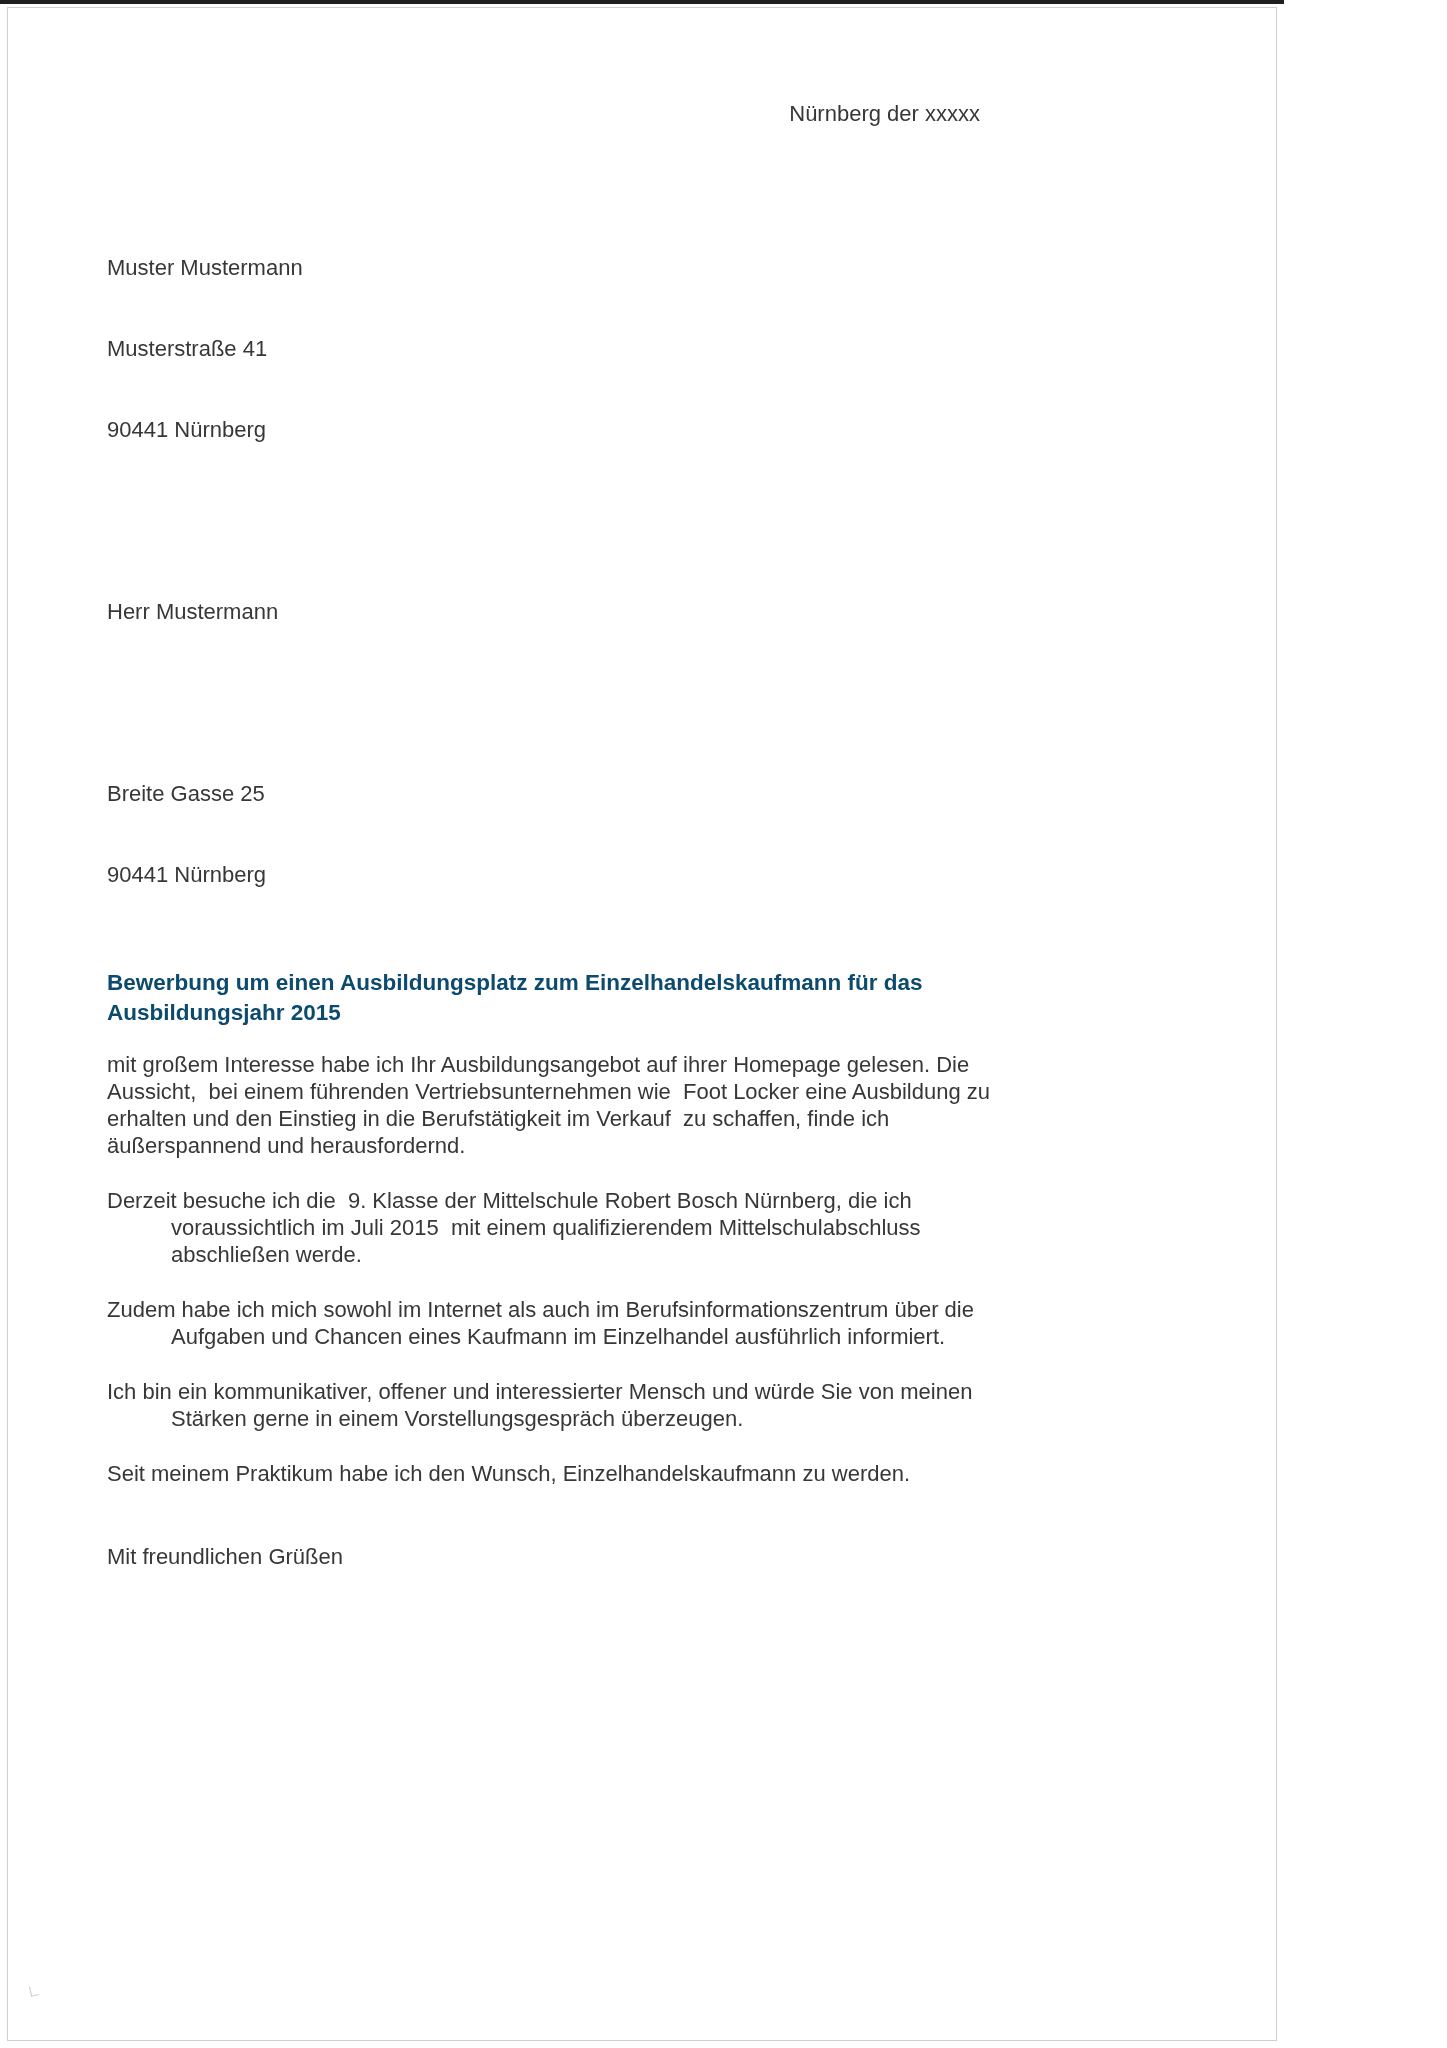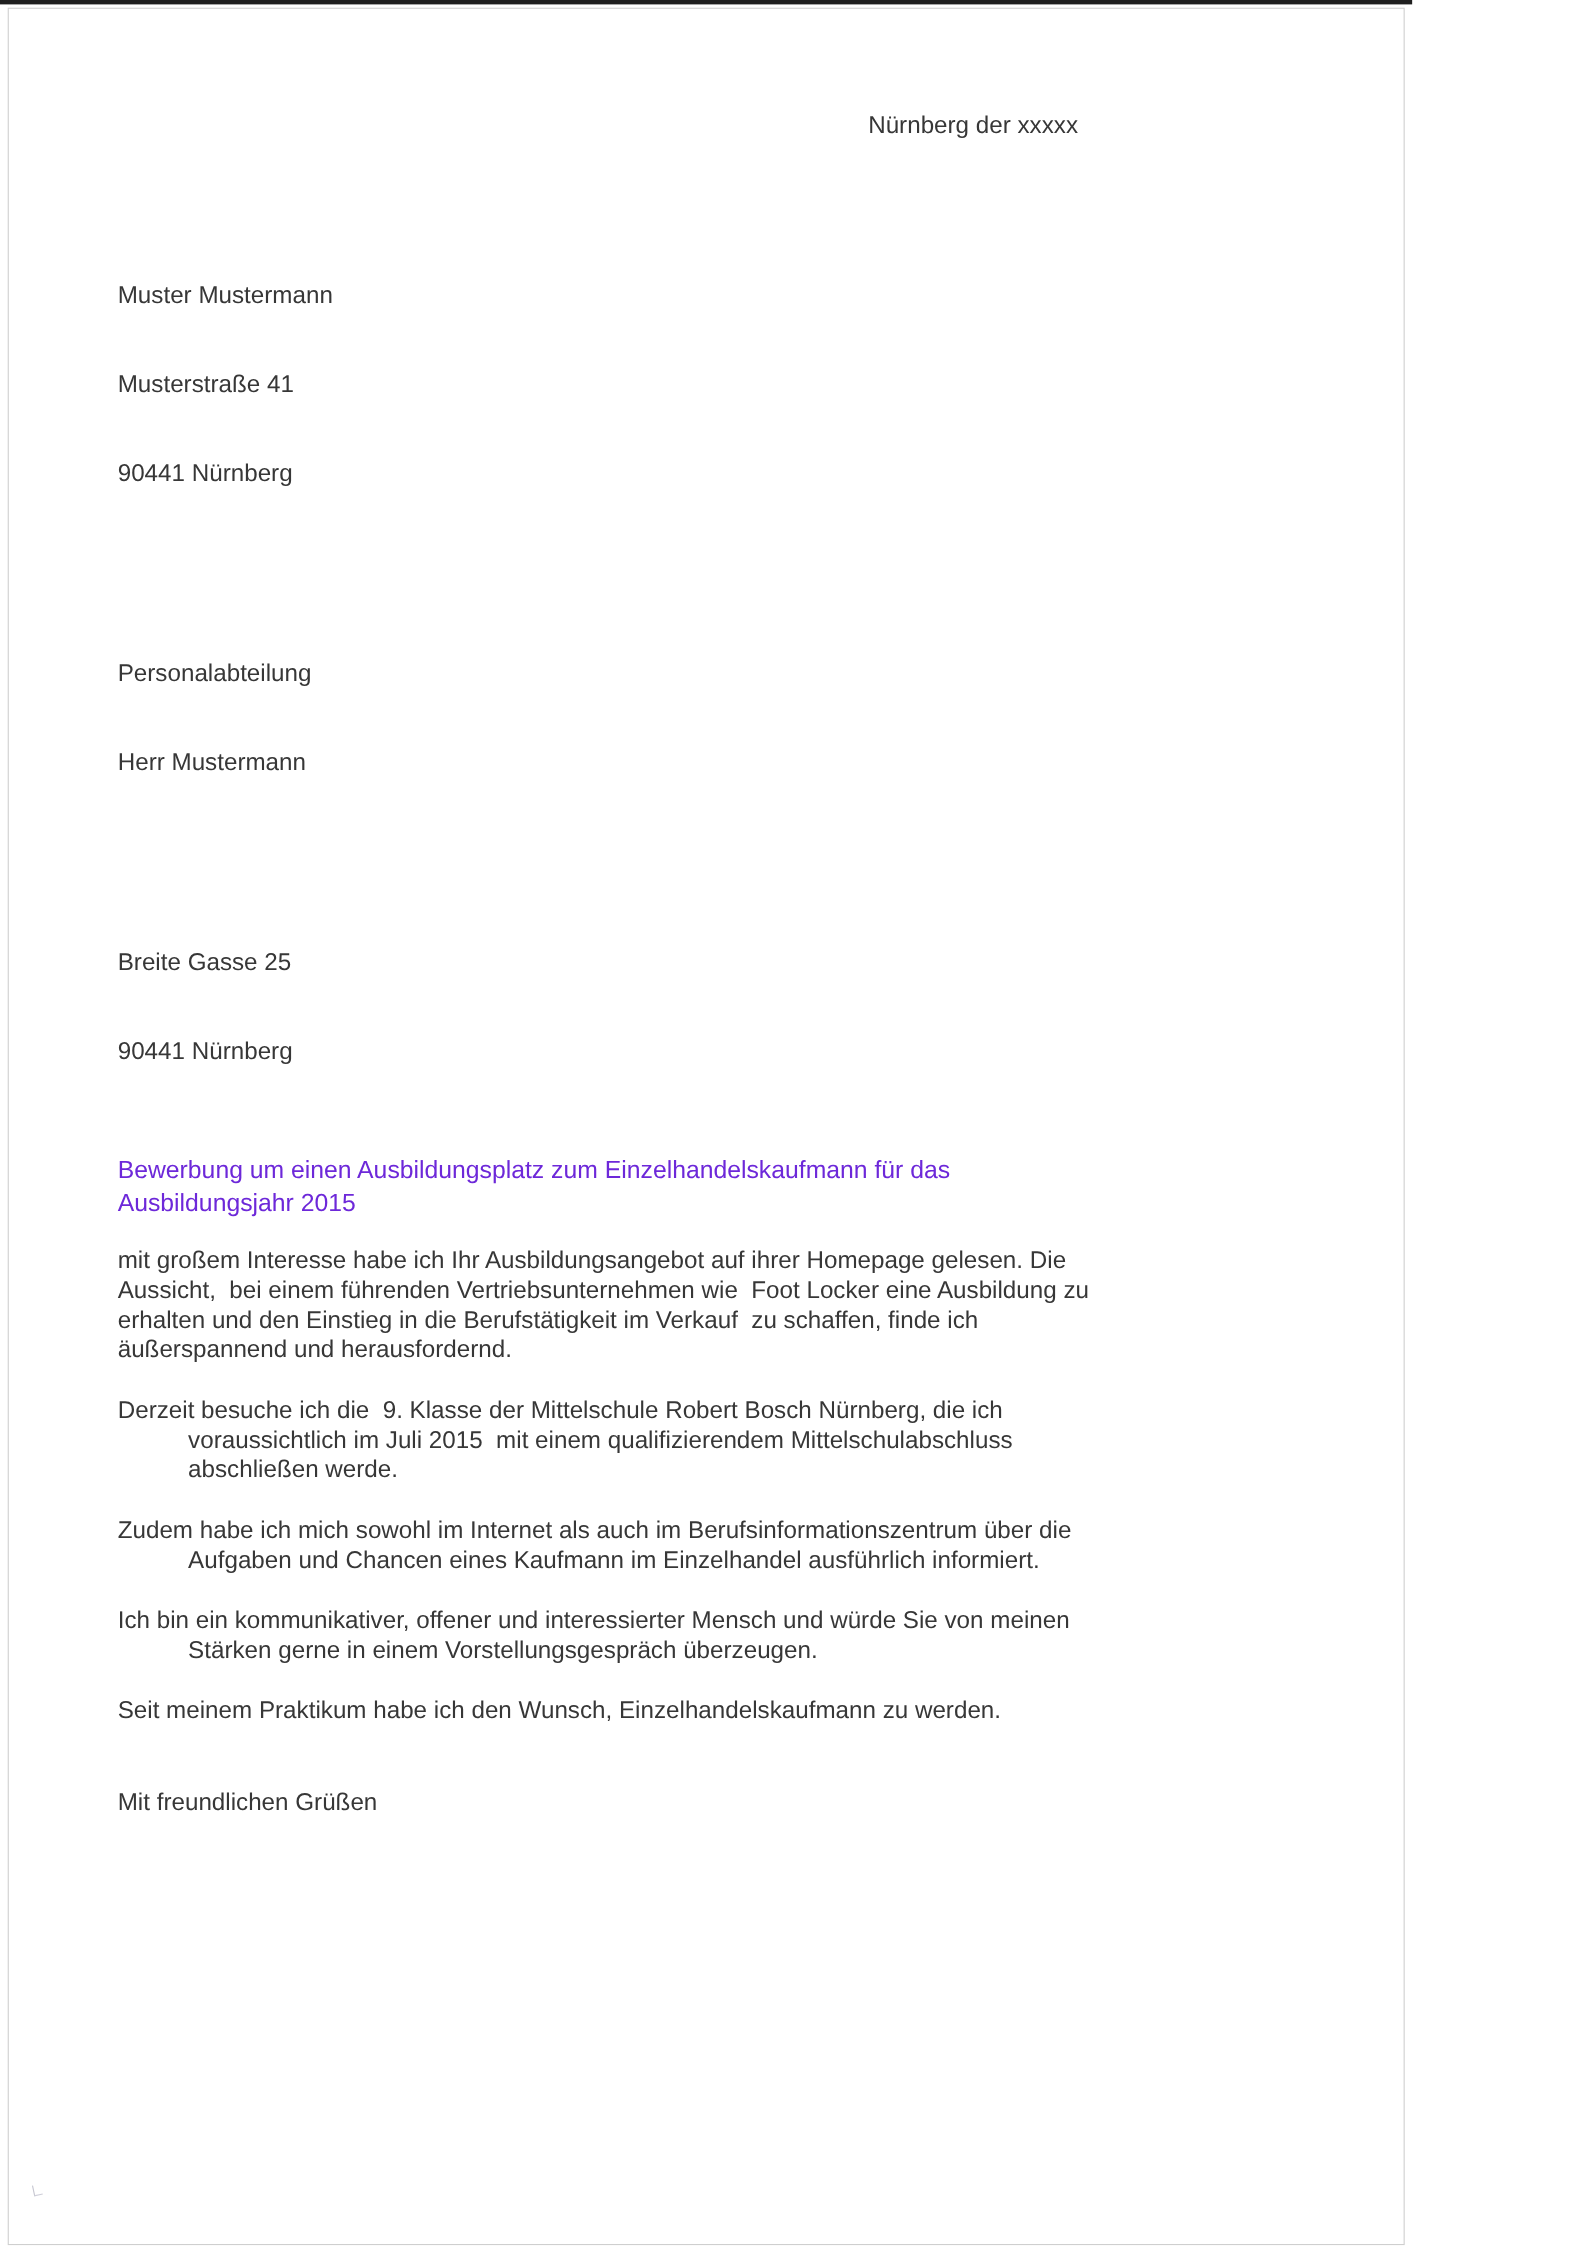--- a/index.html
+++ b/index.html
@@ -40,24 +40,24 @@
     padding-right: 32px;
   }
   .block {
     white-space: pre-wrap;
   }
   .sender-block   { margin-top: 73px; }
   .recipient-block{ margin-top: 47px; }
   .address-block  { margin-top: 47px; }
   .subject {
     margin-top: 26px;
-    font-weight: normal;
+    font-weight: bold;
     font-size: 22.5px;
     line-height: 30px;
-    color: #6d28d9;
+    color: #0c4a6e;
   }
   .salutation { margin-top: 45px; }
   .para {
     margin: 0;
     margin-top: 28px;
     white-space: pre-wrap;
   }
   .para.first { margin-top: 23px; }
   .para.hang {
     padding-left: 64px;
@@ -87,21 +87,20 @@
 
     <div class="date-line">Nürnberg der xxxxx</div>
 
     <div class="block sender-block">
       <div>Muster Mustermann</div>
       <div>Musterstraße 41</div>
       <div>90441 Nürnberg</div>
     </div>
 
     <div class="block recipient-block">
-      <div>Personalabteilung</div>
       <div>Herr Mustermann</div>
     </div>
 
     <div class="block address-block">
       <div>Breite Gasse 25</div>
       <div>90441 Nürnberg</div>
     </div>
 
     <div class="subject">Bewerbung um einen Ausbildungsplatz zum Einzelhandelskaufmann für das Ausbildungsjahr 2015</div>
 

